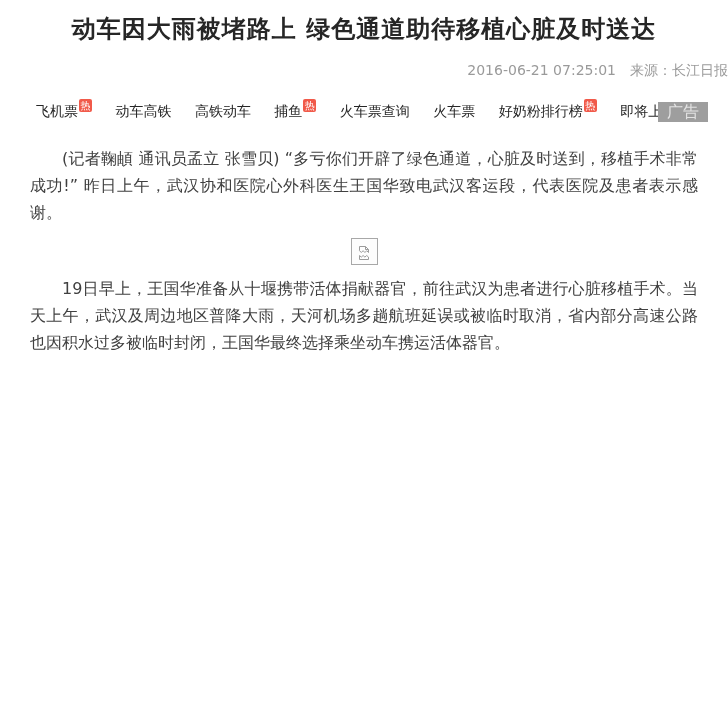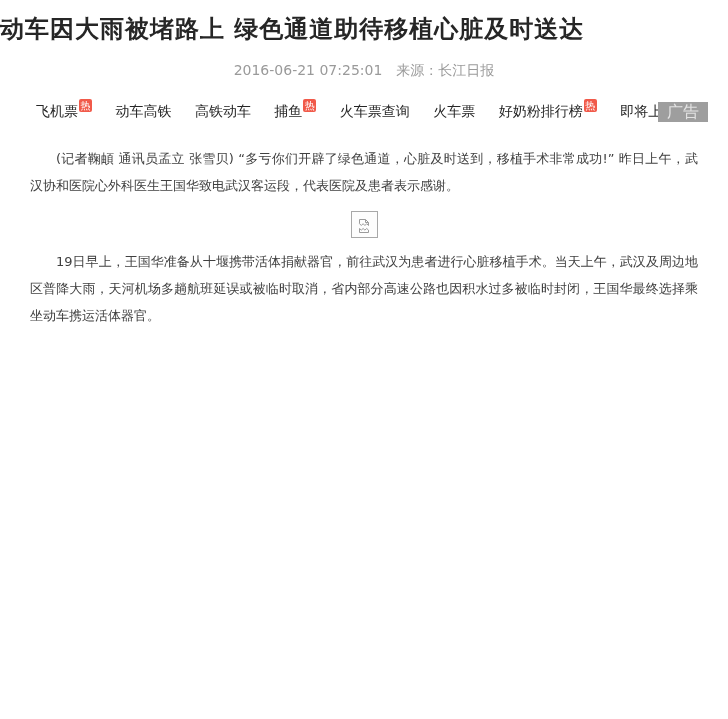--- a/index.html
+++ b/index.html
@@ -4,30 +4,30 @@
 <style>
   * { box-sizing: border-box; margin: 0; padding: 0; }
   html, body { width: 728px; height: 719px; overflow: hidden; }
   body {
     background: #ffffff;
     font-family: "DejaVu Sans", "Liberation Sans", sans-serif;
     color: #404040;
   }
   .page-title {
     margin-top: 14px;
-    text-align: left;
+    text-align: center;
     font-size: 24px;
     font-weight: bold;
     color: #262626;
     letter-spacing: 1px;
     line-height: 1.3;
   }
   .meta-line {
     margin-top: 17px;
-    text-align: center;
+    text-align: right;
     font-size: 14px;
     color: #9a9a9a;
   }
   .meta-line .publish-date { margin-right: 14px; }
   .nav-bar {
     position: relative;
     margin-top: 23px;
     padding-left: 36px;
     padding-right: 70px;
     height: 22px;
@@ -62,21 +62,21 @@
     top: -1px;
     background: #9e9e9e;
     color: #e2e2e2;
     font-size: 16px;
     line-height: 20px;
     padding: 0 9px;
   }
   .article-body {
     margin-top: 20px;
     padding: 0 30px;
-    font-size: 13px;
+    font-size: 16px;
     line-height: 27px;
     text-align: justify;
     color: #404040;
   }
   .article-body p {
     text-indent: 2em;
     margin-top: 10px;
   }
   .article-body p:first-child { margin-top: 0; }
   .image-placeholder-row {

